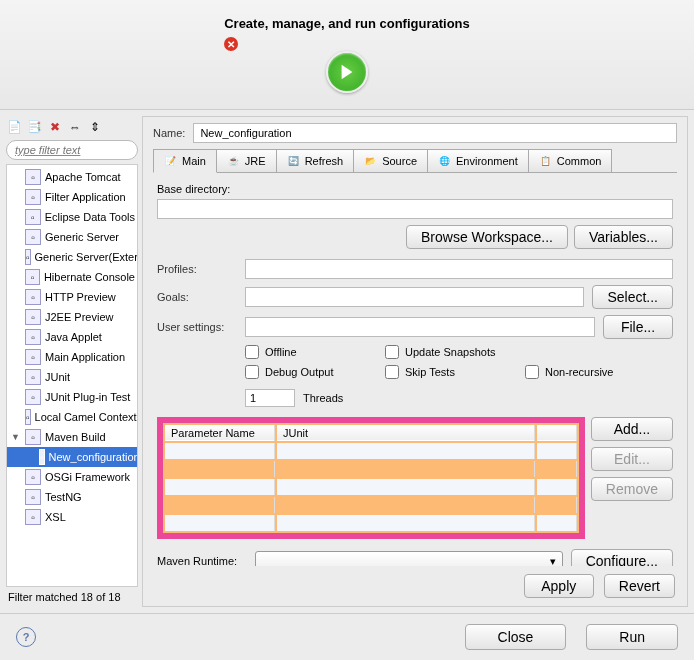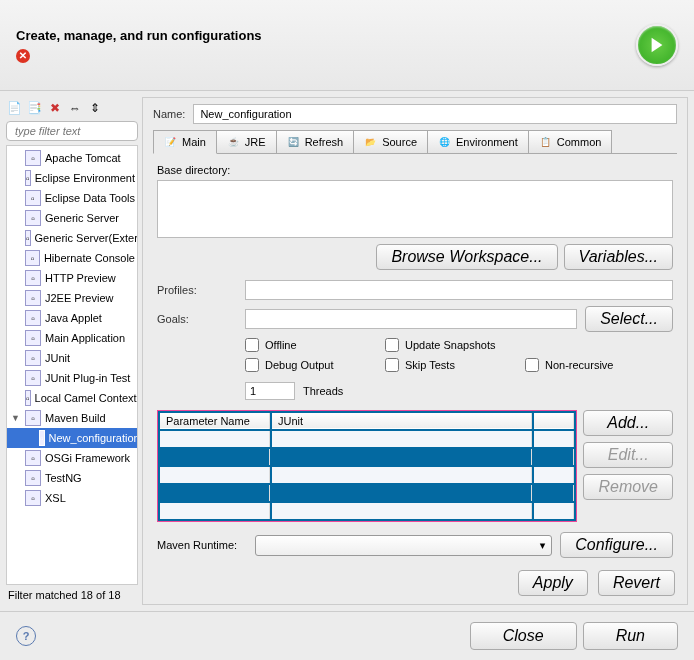--- a/index.html
+++ b/index.html
@@ -1,57 +1,57 @@
 <!DOCTYPE html>
 <html><head>
   <meta charset="utf-8">
   <style>
     * { box-sizing: border-box; margin: 0; padding: 0; font-family: -apple-system, "Lucida Grande", sans-serif; font-size: 11px; }
     body { background: #ececec; width: 694px; height: 660px; display: flex; flex-direction: column; }
-    .header { padding: 24px 16px; display: flex; align-items: center; background: linear-gradient(#f4f4f4, #e8e8e8); border-bottom: 1px solid #ccc; }
+    .header { padding: 16px 16px; display: flex; align-items: center; background: linear-gradient(#f4f4f4, #e8e8e8); border-bottom: 1px solid #ccc; flex-direction: column; }
     .header-text { flex: 1; }
     .header-title { font-size: 13px; font-weight: bold; margin-bottom: 6px; }
     .header-error { display: flex; align-items: center; gap: 6px; color: #333; }
     .error-icon { display: inline-flex; width: 14px; height: 14px; border-radius: 50%; background: #d32; color: #fff; align-items: center; justify-content: center; font-size: 10px; font-weight: bold; }
     .run-icon { width: 42px; height: 42px; border-radius: 50%; background: radial-gradient(#6c4, #3a2); display: flex; align-items: center; justify-content: center; border: 2px solid #eee; box-shadow: 0 1px 3px rgba(0,0,0,0.3), inset 0 1px 2px rgba(255,255,255,0.5); }
     .run-icon svg { fill: #fff; }
     .body { display: flex; flex: 1; padding: 6px; gap: 4px; overflow: hidden; }
     .sidebar { width: 132px; display: flex; flex-direction: column; }
     .toolbar { display: flex; gap: 2px; padding: 2px 0 4px; }
     .toolbar span { width: 18px; height: 18px; display: inline-flex; align-items: center; justify-content: center; font-size: 12px; cursor: pointer; }
-    .filter { width: 100%; border: 1px solid #bbb; border-radius: 4px; padding: 3px 8px; margin-bottom: 4px; color: #888; font-style: italic; }
+    .filter { width: 100%; border: 1px solid #bbb; border-radius: 10px; padding: 3px 8px; margin-bottom: 4px; color: #888; font-style: italic; text-decoration: underline; }
     .tree { flex: 1; overflow: hidden; border: 1px solid #ccc; background: #fff; padding-top: 2px; }
     .tree-item { display: flex; align-items: center; padding: 2px 2px 2px 18px; gap: 4px; white-space: nowrap; cursor: pointer; }
     .tree-item .ticon { width: 16px; height: 16px; display: inline-flex; align-items: center; justify-content: center; font-size: 10px; background: #eef; border: 1px solid #99c; }
     .tree-item.expanded::before { content: "▼"; position: absolute; margin-left: -14px; font-size: 9px; color: #666; }
     .tree-item.child { padding-left: 32px; }
     .tree-item.selected { background: #3874d6; color: #fff; }
     .tree-item.selected .ticon { border-color: #fff; }
     .filter-status { padding: 4px 2px; }
     .main { flex: 1; display: flex; flex-direction: column; border: 1px solid #ccc; background: #ececec; padding: 6px 10px 8px; overflow: hidden; }
     .name-row { display: flex; align-items: center; gap: 8px; margin-bottom: 6px; }
     .name-row input { flex: 1; border: 1px solid #bbb; padding: 3px 6px; background: #fff; }
     .tabs { display: flex; border-bottom: 1px solid #aaa; }
     .tab { display: flex; align-items: center; gap: 4px; padding: 4px 10px; border: 1px solid #aaa; border-bottom: none; background: linear-gradient(#fdfdfd, #e5e5e5); margin-right: -1px; cursor: pointer; }
     .tab.active { background: #ececec; border-bottom: 1px solid #ececec; margin-bottom: -1px; }
     .tab .ticon { width: 14px; height: 14px; display: inline-flex; align-items: center; justify-content: center; font-size: 9px; }
     .form { padding: 10px 4px 4px; flex: 1; display: flex; flex-direction: column; overflow: hidden; }
     .form-line { display: flex; align-items: center; gap: 8px; margin-bottom: 6px; }
     .form-label { width: 80px; color: #333; }
     .text-input { flex: 1; border: 1px solid #bbb; padding: 3px 6px; background: #fff; }
     .btn-row { display: flex; justify-content: flex-end; gap: 6px; margin-bottom: 10px; }
-    .btn { background: linear-gradient(#fdfdfd, #e4e4e4); border: 1px solid #aaa; border-radius: 4px; padding: 3px 14px; cursor: pointer; font-size: 16px; min-width: 70px; font-style: italic; }
+    .btn { background: linear-gradient(#fdfdfd, #e4e4e4); border: 1px solid #aaa; border-radius: 4px; padding: 3px 14px; cursor: pointer; font-size: 14px; min-width: 70px; }
     .btn.disabled { color: #999; }
     .checkbox-grid { display: grid; grid-template-columns: 130px 130px 130px; gap: 6px 10px; margin-left: 88px; margin-bottom: 10px; }
     .check-item { display: flex; align-items: center; gap: 6px; }
     .check-item input { width: 14px; height: 14px; }
     .threads-row { display: flex; align-items: center; gap: 8px; margin-left: 88px; margin-bottom: 10px; }
     .spinner { width: 50px; border: 1px solid #bbb; padding: 2px 4px; background: #fff; }
     .table-row { display: flex; gap: 6px; align-items: flex-start; margin-bottom: 10px; }
-    .table { flex: 1; border: 1px solid #ec4899; background: #0369a1; height: 100px; }
+    .table { flex: 1; border: 6px solid #ec4899; background: #fdba74; height: 100px; }
     .table th, .table td { text-align: left; padding: 2px 6px; border-right: 1px solid #ddd; font-weight: normal; }
     .table thead tr { background: linear-gradient(#fff,#eee); border-bottom: 1px solid #ccc; }
     .table tbody tr:nth-child(odd) { background: #f3f6fa; }
     .table-btns { display: flex; flex-direction: column; gap: 6px; }
     .runtime-row { display: flex; align-items: center; gap: 8px; }
     .select { flex: 1; border: 1px solid #999; border-radius: 3px; padding: 3px 6px; background: linear-gradient(#fff,#eee); }
     .footer-btns { display: flex; justify-content: flex-end; gap: 10px; padding: 8px 2px 0; }
     .dialog-footer { display: flex; align-items: center; padding: 10px 16px; border-top: 1px solid #ccc; background: #ececec; }
     .help-icon { width: 20px; height: 20px; border: 1.5px solid #5a7ab0; border-radius: 50%; display: flex; align-items: center; justify-content: center; color: #5a7ab0; font-weight: bold; }
     .dialog-footer .spacer { flex: 1; }
@@ -84,21 +84,21 @@
       <span>⇕</span>
     </div>
     <input class="filter" placeholder="type filter text" style="">
     <div class="tree" id="tree">
         <div class="tree-item" style="position: relative;">
           <span class="ticon">▫</span>
           <span>Apache Tomcat</span>
         </div>
         <div class="tree-item" style="position: relative;">
           <span class="ticon">▫</span>
-          <span>Eclipse Environment</span>
+          <span>Filter Application</span>
         </div>
         <div class="tree-item" style="position: relative;">
           <span class="ticon">▫</span>
           <span>Eclipse Data Tools</span>
         </div>
         <div class="tree-item" style="position: relative;">
           <span class="ticon">▫</span>
           <span>Generic Server</span>
         </div>
         <div class="tree-item" style="position: relative;">
@@ -203,20 +203,25 @@
       </div>
 
       <div class="form-line">
         <span class="form-label">Profiles:</span>
         <input class="text-input" style="">
       </div>
       <div class="form-line">
         <span class="form-label">Goals:</span>
         <input class="text-input" style="">
         <button class="btn">Select...</button>
+      </div>
+      <div class="form-line">
+        <span class="form-label">User settings:</span>
+        <input class="text-input" style="">
+        <button class="btn">File...</button>
       </div>
 
       <div class="checkbox-grid">
         <label class="check-item">
             <input type="checkbox" style="">
             <span>Offline</span>
           </label>
         <label class="check-item">
             <input type="checkbox" style="">
             <span>Update Snapshots</span>
@@ -296,14 +301,14 @@
       <button class="btn">Apply</button>
       <button class="btn">Revert</button>
     </div>
   </div>
 </div>
 
 <div class="dialog-footer">
   <div class="help-icon">?</div>
   <div class="spacer"></div>
   <button class="btn">Close</button>
-  <button class="btn" style="margin-left:6px">Run</button>
+  <button class="btn" style="margin-left:20px">Run</button>
 </div>
 
 </body></html>

